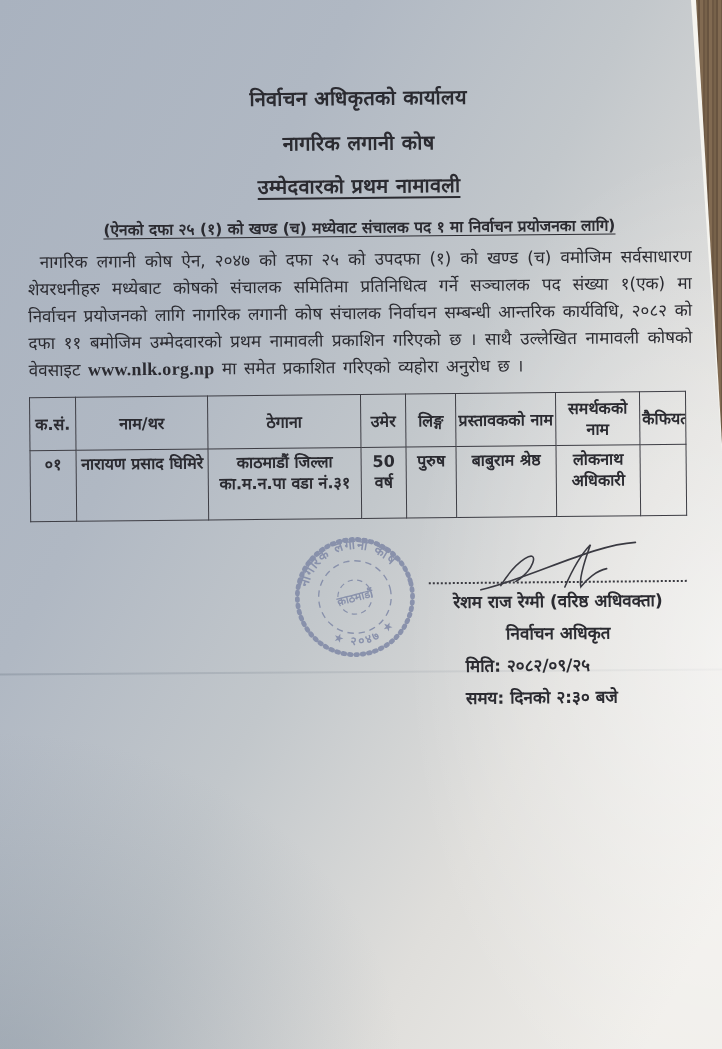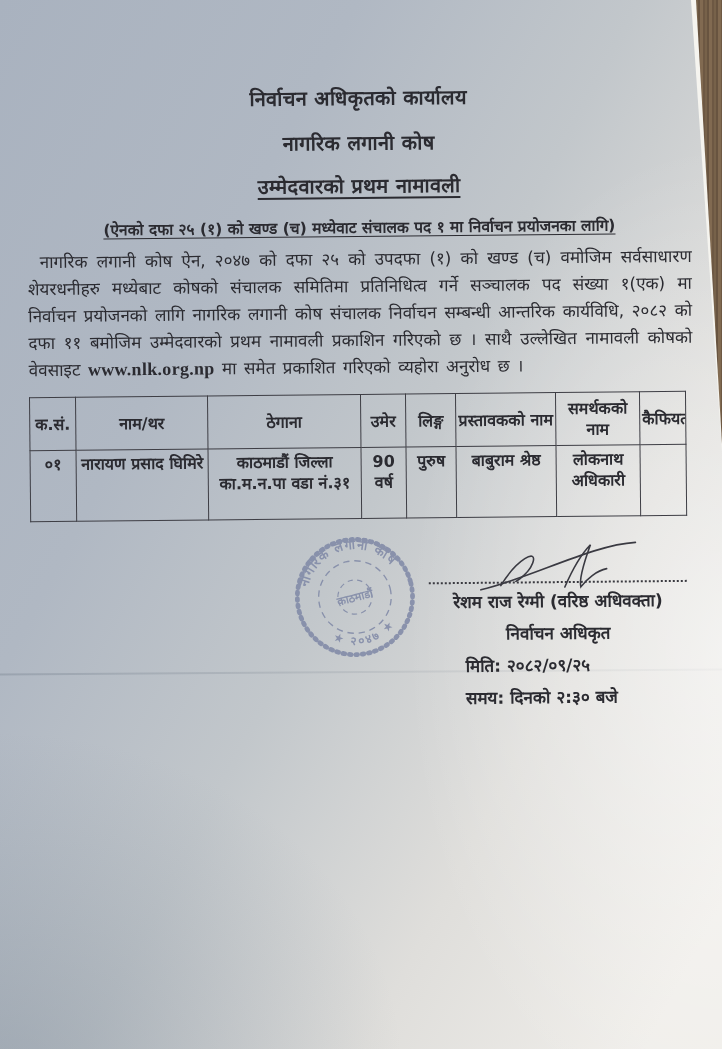--- a/index.html
+++ b/index.html
@@ -98,21 +98,21 @@
           <th>प्रस्तावकको नाम</th>
           <th>समर्थकको नाम</th>
           <th>कैफियत</th>
         </tr>
       </thead>
     <tbody id="cand-body">
         <tr>
           <td>०१</td>
           <td>नारायण प्रसाद घिमिरे</td>
           <td>काठमाडौं जिल्ला का.म.न.पा वडा नं.३१</td>
-          <td>90 वर्ष</td>
+          <td>50 वर्ष</td>
           <td>पुरुष</td>
           <td>बाबुराम श्रेष्ठ</td>
           <td>लोकनाथ अधिकारी</td>
           <td></td>
         </tr>
       </tbody>
   </table>
 
   <div class="sig-area">
     <svg class="stamp" viewBox="0 0 120 120">

